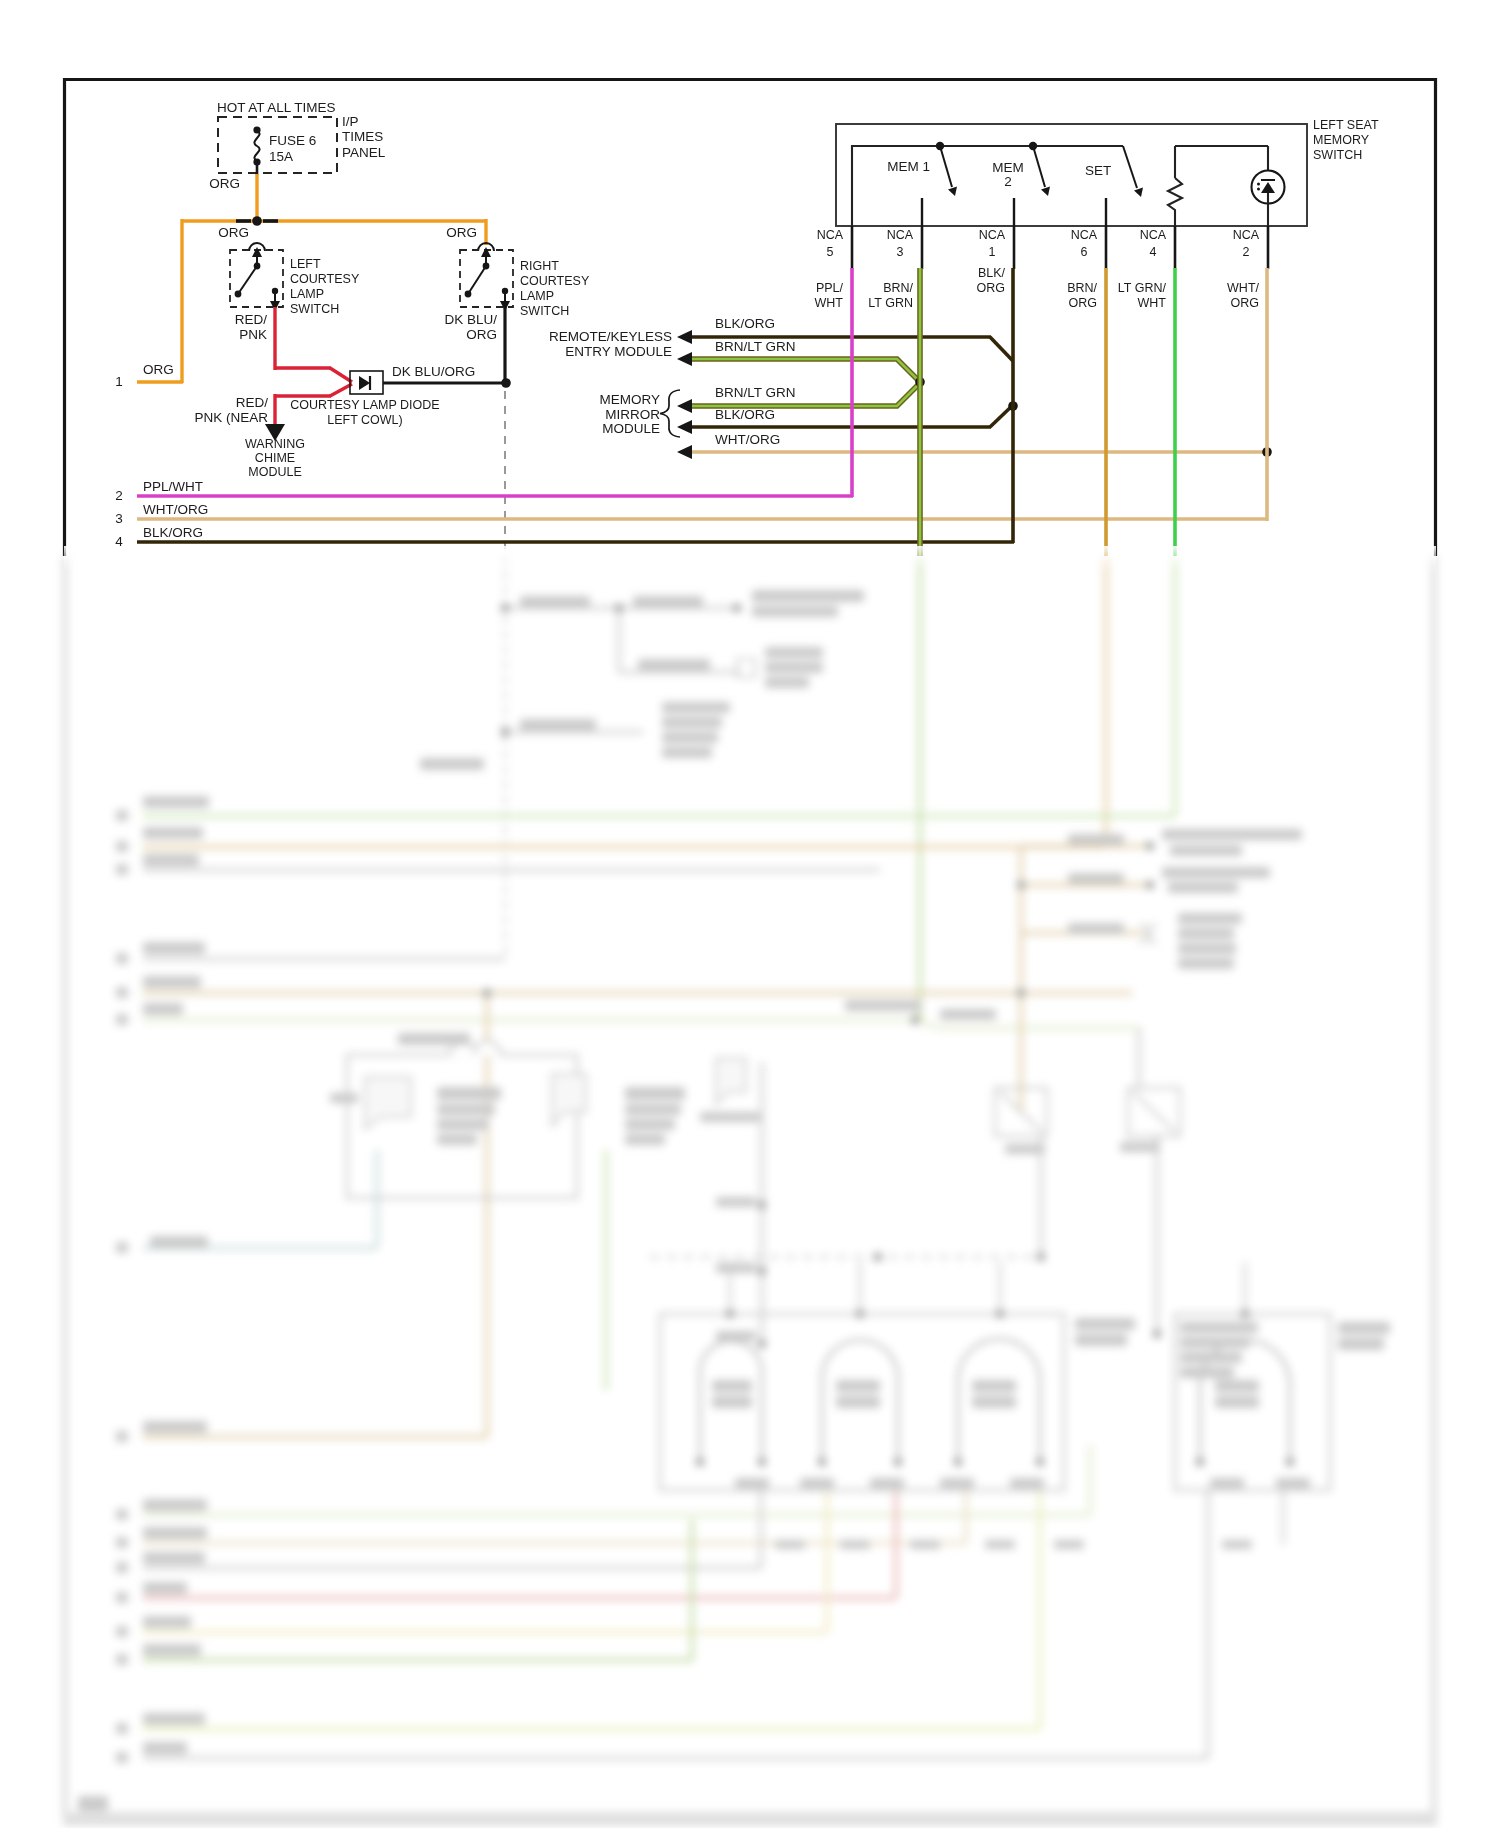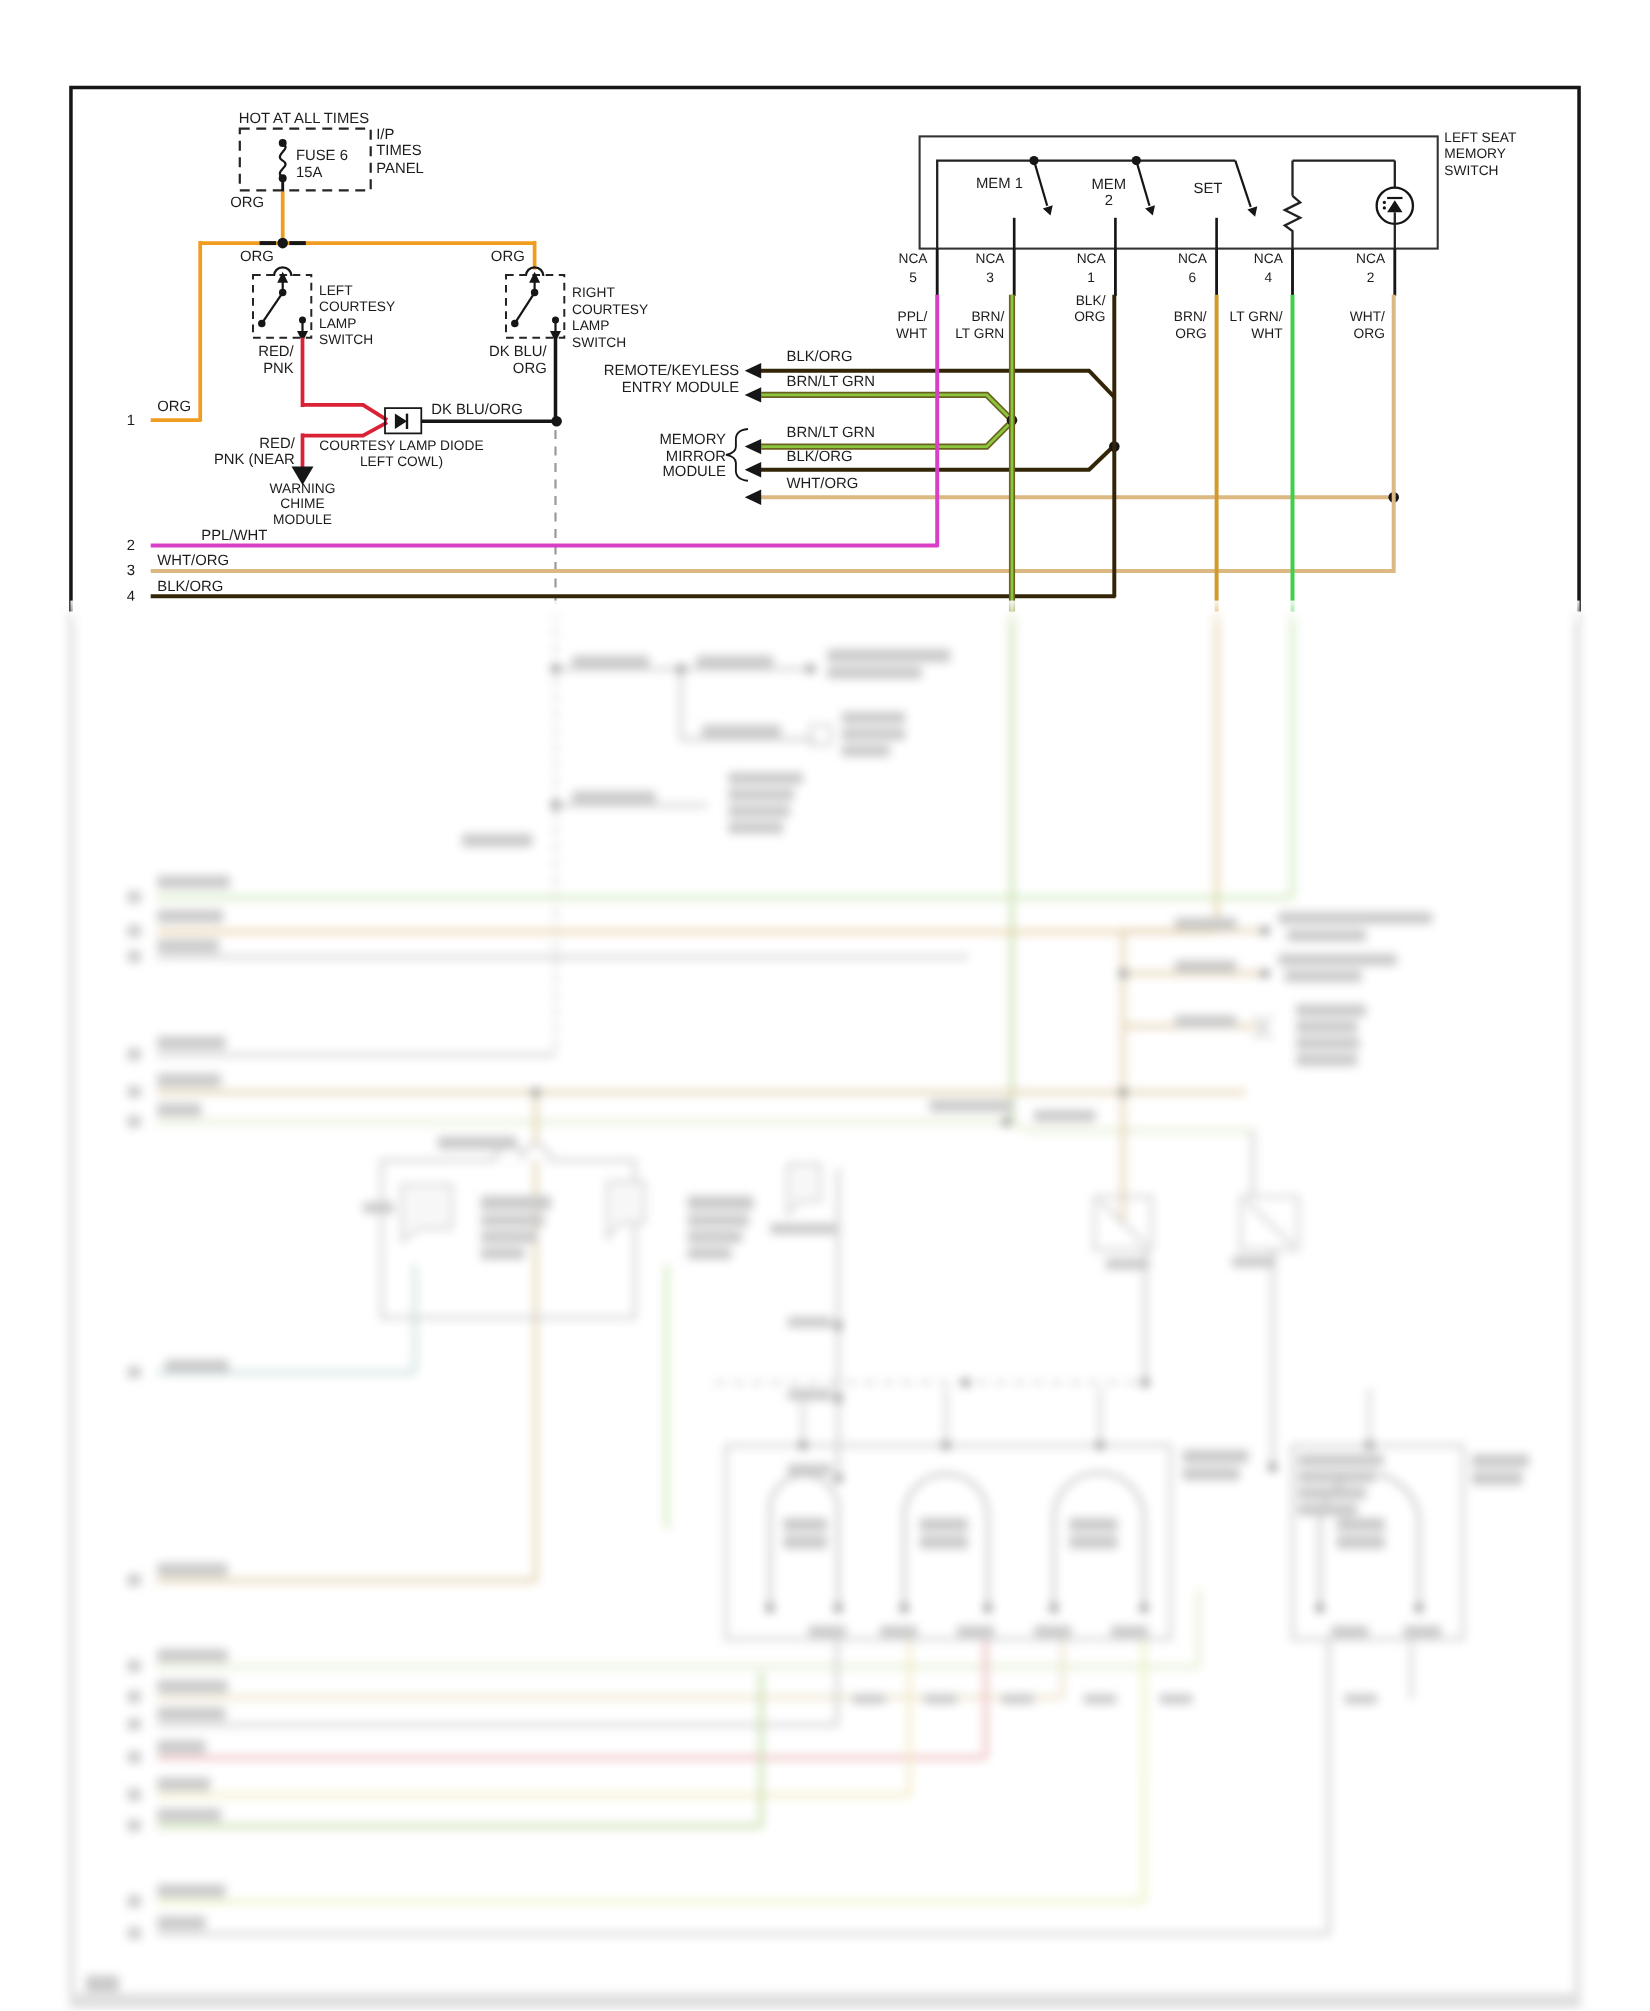--- a/index.html
+++ b/index.html
@@ -207,21 +207,21 @@
   </div>
   <div class="t c sm" style="left:223px;top:437px;width:104px;line-height:14px;">
     <div>WARNING</div>
     <div>CHIME</div>
     <div>MODULE</div>
   </div>
 
   <div class="t c" style="left:111px;top:374px;width:16px;">1</div>
   <div class="t" style="left:143px;top:362px;">ORG</div>
   <div class="t c" style="left:111px;top:488px;width:16px;">2</div>
-  <div class="t" style="left:143px;top:479px;margin-left:40px;">PPL/WHT</div>
+  <div class="t" style="left:143px;top:479px;">PPL/WHT</div>
   <div class="t c" style="left:111px;top:511px;width:16px;">3</div>
   <div class="t" style="left:143px;top:502px;">WHT/ORG</div>
   <div class="t c" style="left:111px;top:534px;width:16px;">4</div>
   <div class="t" style="left:143px;top:525px;">BLK/ORG</div>
 
   <div class="t r" style="left:512px;top:329px;width:160px;line-height:15px;">
     <div>REMOTE/KEYLESS</div>
     <div>ENTRY MODULE</div>
   </div>
   <div class="t" style="left:715px;top:316px;">BLK/ORG</div>

